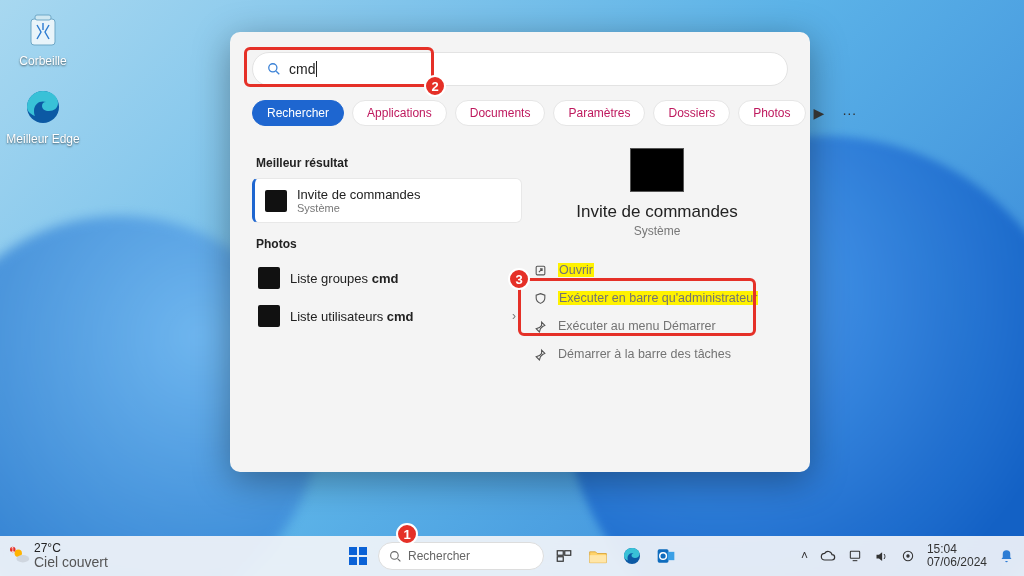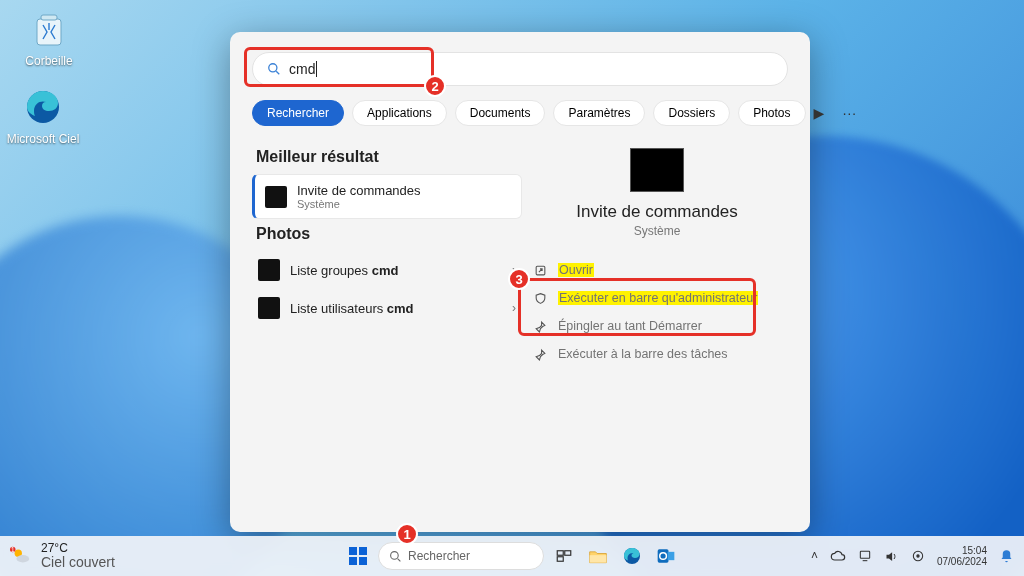--- a/index.html
+++ b/index.html
@@ -1,60 +1,60 @@
 <!DOCTYPE html>
 <html><head>
 <meta charset="utf-8">
 <style>
 *{box-sizing:border-box;margin:0;padding:0;font-family:"Segoe UI",Arial,sans-serif}
 body{width:1024px;height:576px;overflow:hidden;position:relative;background:linear-gradient(135deg,#a8d8f0 0%,#5cb3e8 50%,#2f7dd4 100%)}
 .wallpaper-bloom{position:absolute;bottom:-80px;right:-60px;width:520px;height:520px;border-radius:50%;background:radial-gradient(circle at 30% 30%,#4f9ef0 0%,#105ec4 70%);filter:blur(4px);opacity:.9}
 .wallpaper-bloom2{position:absolute;bottom:-40px;left:-80px;width:400px;height:400px;border-radius:50%;background:radial-gradient(circle at 70% 30%,#6db4f0 0%,#2b7ad0 70%);filter:blur(6px);opacity:.8}
 .desktop-icon{position:absolute;width:74px;text-align:center;color:#fff;text-shadow:0 1px 2px rgba(0,0,0,.6);font-size:12px}
 .desktop-icon .glyph{width:42px;height:42px;margin:0 auto 4px;display:flex;align-items:center;justify-content:center}
-#ico-bin{top:8px;left:12px}
+#ico-bin{top:8px;left:6px}
 #ico-edge{top:86px;left:6px}
-.search-flyout{position:absolute;top:32px;left:230px;width:580px;height:500px;background:#f4f4f4;border-radius:10px;box-shadow:0 8px 36px rgba(0,0,0,.35);padding:20px 22px 14px}
+.search-flyout{position:absolute;top:32px;left:230px;width:580px;height:440px;background:#f4f4f4;border-radius:10px;box-shadow:0 8px 36px rgba(0,0,0,.35);padding:20px 22px 14px}
 .search-bar{width:100%;height:34px;background:#fff;border:1px solid #e3e3e3;border-radius:18px;display:flex;align-items:center;padding:0 14px;font-size:14px;color:#222}
 .search-bar .mag{color:#4285d8;margin-right:8px;display:inline-flex}
 .search-bar .caret{display:inline-block;width:1px;height:16px;background:#222;margin-left:1px;animation:blink 1s steps(1) infinite}
 @keyframes blink{50%{opacity:0}}
 .hl-red{position:absolute;border:3px solid #e53027;border-radius:6px;pointer-events:none}
 .badge{position:absolute;width:22px;height:22px;border-radius:50%;background:#e53027;color:#fff;font-size:13px;font-weight:600;display:flex;align-items:center;justify-content:center;border:2px solid #fff;pointer-events:none}
 .pills{display:flex;gap:8px;margin-top:14px;align-items:center}
-.pill{height:26px;padding:0 14px;border-radius:13px;background:#fff;border:1px solid #e6e6e6;font-size:12px;display:flex;align-items:center;color:#000000;cursor:pointer}
+.pill{height:26px;padding:0 14px;border-radius:13px;background:#fff;border:1px solid #e6e6e6;font-size:12px;display:flex;align-items:center;color:#be185d;cursor:pointer}
 .pill.active{background:#1e66d0;color:#fff;border-color:#1e66d0}
 .pill-actions{margin-left:auto;display:flex;gap:18px;color:#333;font-size:14px}
 .columns{display:flex;margin-top:16px;gap:4px}
 .col-left{width:270px}
 .col-right{flex:1}
-.section-label{font-size:16px;font-weight:600;color:#222;margin:6px 0 8px 4px}
+.section-label{font-size:12px;font-weight:600;color:#222;margin:14px 0 8px 4px}
 .best{background:#fff;border:1px solid #e8e8e8;border-radius:6px;padding:8px 10px;display:flex;align-items:center;gap:10px;border-left:3px solid #1e66d0}
 .thumb{width:22px;height:22px;background:#111;border-radius:2px}
 .best .t{font-size:13px;font-weight:500;color:#222}
 .best .s{font-size:11px;color:#777}
 .row{display:flex;align-items:center;gap:10px;font-size:13px;color:#222;padding:8px 6px;justify-content:space-between;cursor:pointer}
 .row .lhs{display:flex;align-items:center;gap:10px}
 .chev{color:#777;font-size:12px}
 .preview{display:flex;flex-direction:column;align-items:center;margin-top:6px}
 .preview .big{width:54px;height:44px;background:#000;border:1px solid #555;margin-bottom:10px}
 .preview .t{font-size:17px;color:#222;margin-bottom:2px}
 .preview .s{font-size:12px;color:#777}
 .actions{margin-top:18px;font-size:12.5px;color:#737373}
 .act{display:flex;align-items:center;gap:10px;padding:7px 8px;cursor:pointer}
 .act .ic{width:14px;color:#555;display:inline-flex}
 .yh{background:#fff200;padding:0 1px}
 .taskbar{position:absolute;bottom:0;left:0;right:0;height:40px;background:rgba(242,244,248,.92);backdrop-filter:blur(6px);display:flex;align-items:center;padding:0 10px;font-size:12px;color:#222}
-.tb-weather{display:flex;align-items:center;gap:9px;line-height:1.05}
+.tb-weather{display:flex;align-items:center;gap:2px;line-height:1.05}
 .tb-weather .sun{width:22px;height:22px}
 .tb-center{position:absolute;left:50%;transform:translateX(-50%);display:flex;align-items:center;gap:6px;height:100%}
 .tb-search{width:166px;height:28px;background:#fff;border:1px solid #ddd;border-radius:15px;display:flex;align-items:center;padding:0 10px;color:#666}
 .tb-icon{width:28px;height:28px;display:flex;align-items:center;justify-content:center;border-radius:4px}
 .tb-right{margin-left:auto;display:flex;align-items:center;gap:12px;color:#333}
-.tb-time{text-align:right;line-height:1.1;font-size:10px}
+.tb-time{text-align:left;line-height:1.1;font-size:12px}
 svg{display:block}
 </style>
 </head>
 <body>
 
 <div class="wallpaper-bloom"></div>
 <div class="wallpaper-bloom2"></div>
 
 <div id="ico-bin" class="desktop-icon">
   <div class="glyph">
@@ -66,21 +66,21 @@
   </div>
   <div>Corbeille</div>
 </div>
 <div id="ico-edge" class="desktop-icon">
   <div class="glyph">
     <svg width="40" height="40" viewBox="0 0 40 40">
         <circle cx="20" cy="20" r="16" fill="#0c59a4"></circle>
         <path d="M4 20c0-9 7-16 16-16 8 0 15 5 15 12 0 5-4 8-9 8-4 0-7-2-7-5 0-2 1-4 4-4-5-2-12 1-12 9 0 2 .4 4 1 5C7 27 4 24 4 20z" fill="#39c1d7"></path>
       </svg>
   </div>
-  <div>Microsoft Ciel</div>
+  <div>Meilleur Edge</div>
 </div>
 
 <div class="search-flyout">
   <div class="search-bar">
     <span class="mag">
         <svg width="14" height="14" viewBox="0 0 24 24" fill="none" stroke="#3b82d6" stroke-width="2.2">
           <circle cx="10" cy="10" r="7"></circle>
           <path d="m21 21-5.2-5.2"></path>
         </svg>
       </span>
@@ -151,29 +151,29 @@
               </svg>
             </span>
             <span><span class="yh">Exécuter en barre qu'administrateur</span></span>
           </div>
         <div class="act">
             <span class="ic">
               <svg width="13" height="13" viewBox="0 0 24 24" fill="none" stroke="#555" stroke-width="2">
                 <path d="M14 4l6 6-4 2-4 4-2 6-6-6 6-2 4-4z"></path>
               </svg>
             </span>
-            <span>Épingler au tant Démarrer</span>
+            <span>Exécuter au menu Démarrer</span>
           </div>
         <div class="act">
             <span class="ic">
               <svg width="13" height="13" viewBox="0 0 24 24" fill="none" stroke="#555" stroke-width="2">
                 <path d="M14 4l6 6-4 2-4 4-2 6-6-6 6-2 4-4z"></path>
               </svg>
             </span>
-            <span>Exécuter à la barre des tâches</span>
+            <span>Démarrer à la barre des tâches</span>
           </div>
       </div>
     </div>
   </div>
 
   <div class="hl-red" style="top:15px;left:14px;width:190px;height:40px"></div>
   <div class="badge" style="top:43px;left:194px">2</div>
   <div class="hl-red" style="top:246px;left:288px;width:238px;height:58px"></div>
   <div class="badge" style="top:236px;left:278px">3</div>
 </div>

